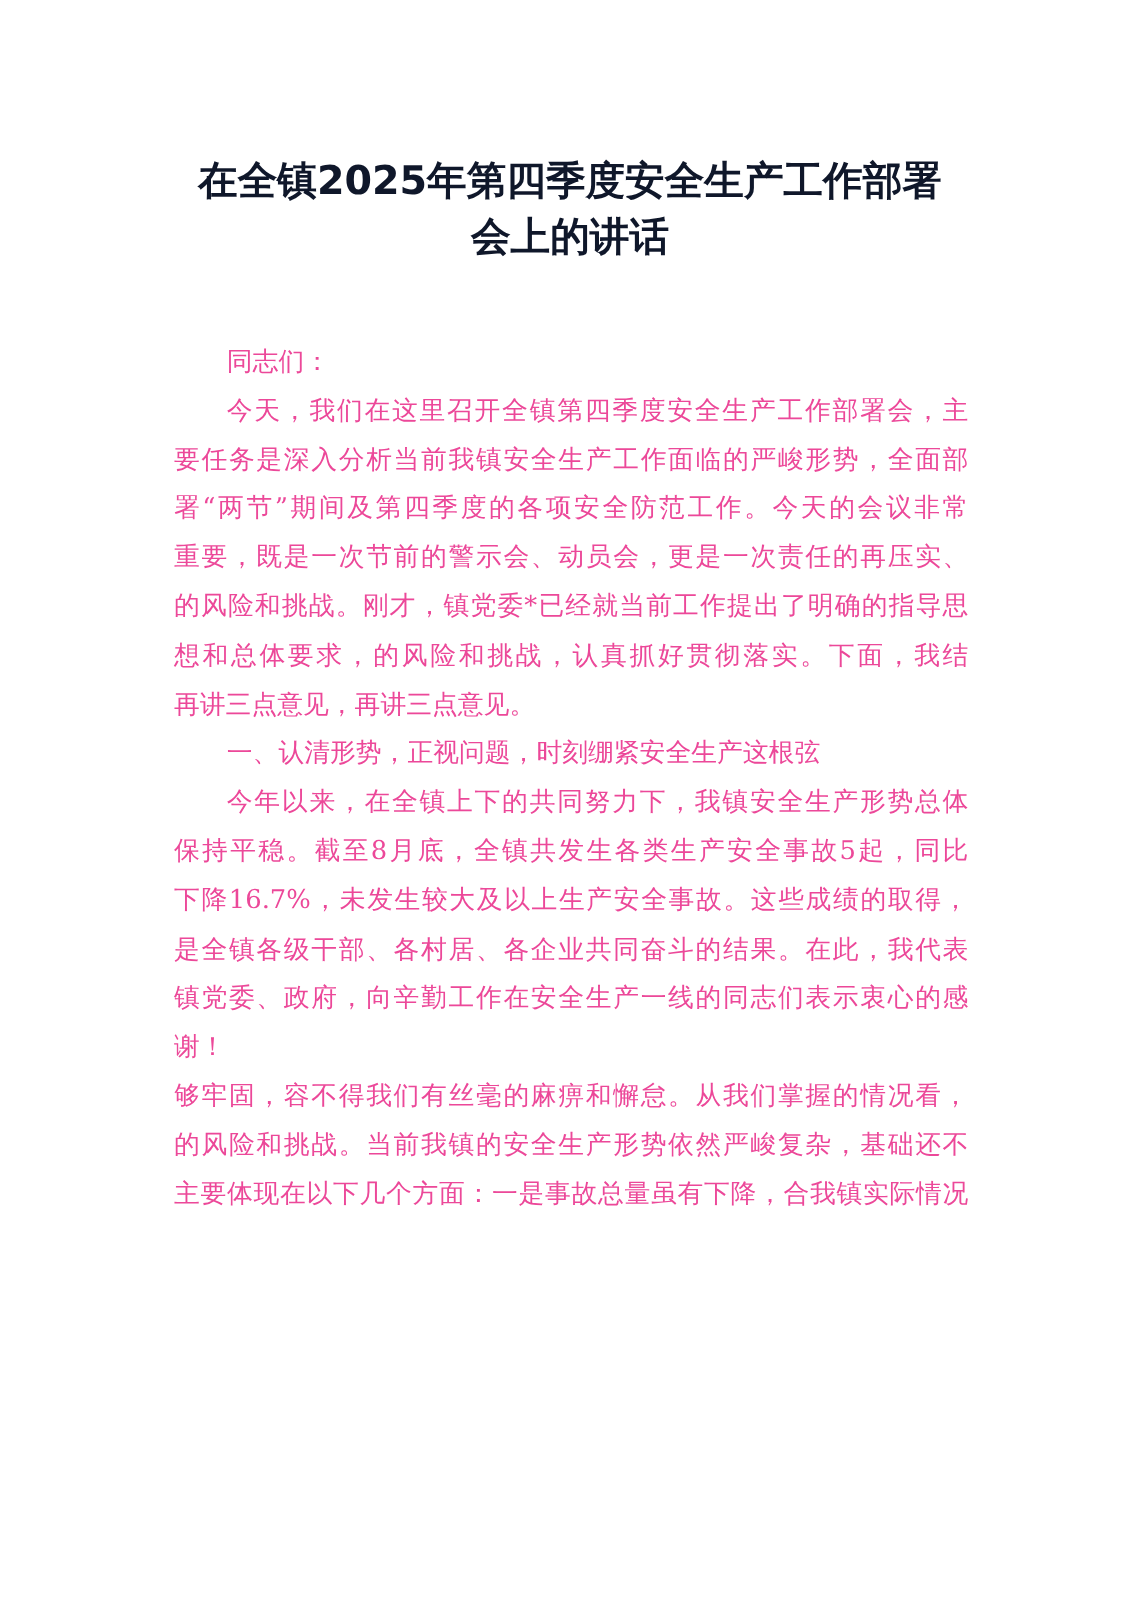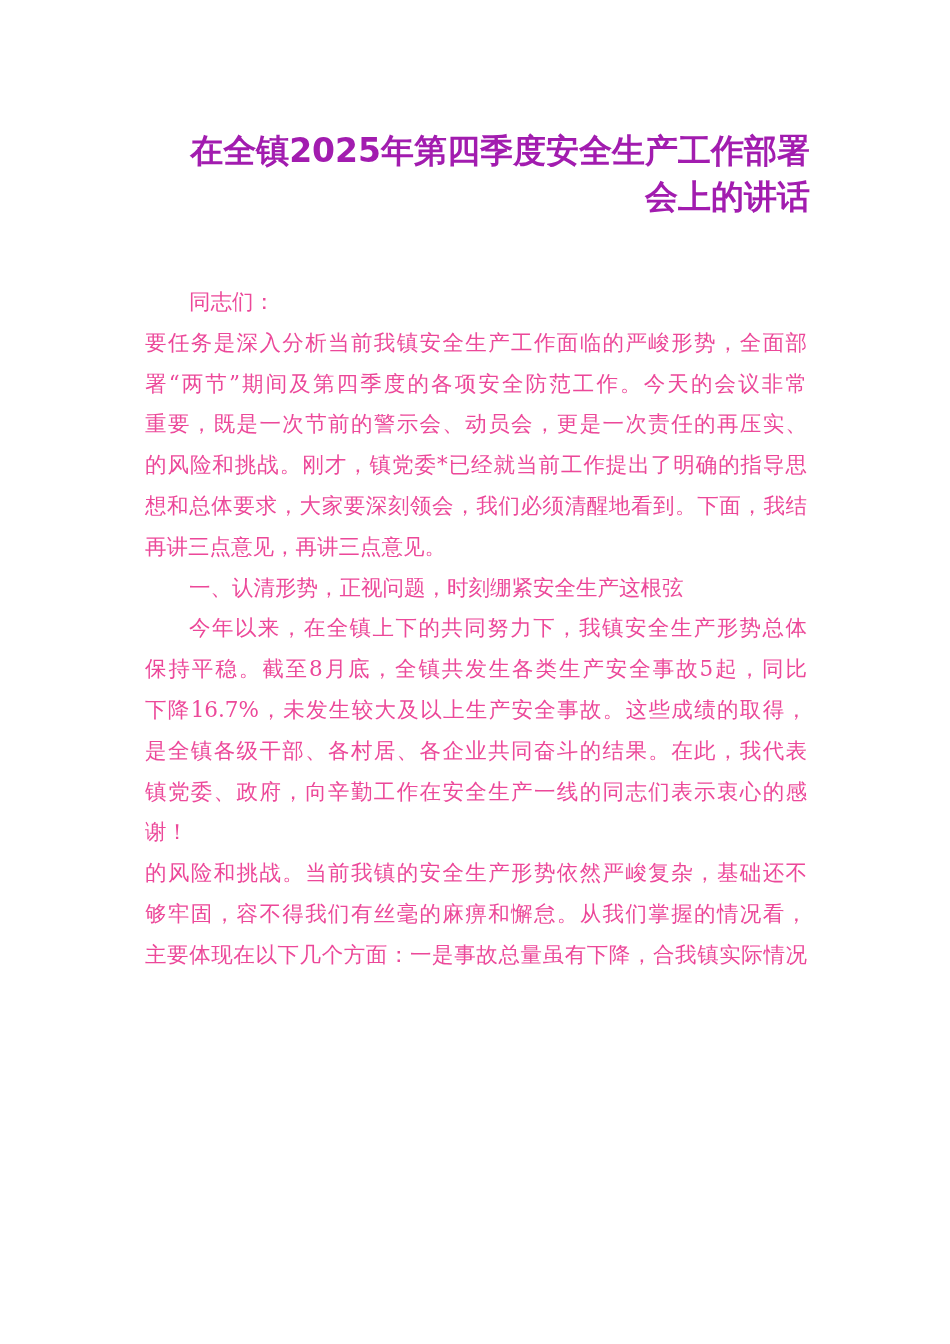--- a/index.html
+++ b/index.html
@@ -19,27 +19,27 @@
       left: 0; top: 0;
       width: 950px;
       height: 1344px;
       background: #ffffff;
     }
     .title {
       position: absolute;
       left: 140px;
       top: 128px;
       width: 670px;
-      text-align: right;
+      text-align: center;
       font-family: "DejaVu Sans", "Liberation Sans", sans-serif;
       font-weight: bold;
       font-size: 33px;
       line-height: 46px;
       letter-spacing: 0px;
-      color: #a21caf;
+      color: #0f172a;
     }
     .body-text {
       position: absolute;
       left: 145px;
       top: 282px;
       width: 662px;
       font-family: "DejaVu Serif", "Liberation Serif", serif;
       font-size: 21.5px;
       line-height: 40.8px;
       color: #ec4899;
@@ -69,41 +69,42 @@
 
   <div class="title">
     <div>在全镇2025年第四季度安全生产工作部署</div>
     <div>会上的讲话</div>
   </div>
 
   <div class="body-text">
     <div class="line salutation">同志们：</div>
 
     <div>
+      <div class="line indent">今天，我们在这里召开全镇第四季度安全生产工作部署会，主</div>
       <div class="line">要任务是深入分析当前我镇安全生产工作面临的严峻形势，全面部</div>
       <div class="line">署“两节”期间及第四季度的各项安全防范工作。今天的会议非常</div>
       <div class="line">重要，既是一次节前的警示会、动员会，更是一次责任的再压实、</div>
       <div class="line">的风险和挑战。刚才，镇党委*已经就当前工作提出了明确的指导思</div>
-      <div class="line">想和总体要求，大家要深刻领会，我们必须清醒地看到。下面，我结</div>
+      <div class="line">想和总体要求，的风险和挑战，认真抓好贯彻落实。下面，我结</div>
       <div class="line last">再讲三点意见，再讲三点意见。</div>
     </div>
 
     <div>
       <div class="line indent last">一、认清形势，正视问题，时刻绷紧安全生产这根弦</div>
     </div>
 
     <div>
       <div class="line indent">今年以来，在全镇上下的共同努力下，我镇安全生产形势总体</div>
       <div class="line">保持平稳。截至8月底，全镇共发生各类生产安全事故5起，同比</div>
       <div class="line">下降16.7%，未发生较大及以上生产安全事故。这些成绩的取得，</div>
       <div class="line">是全镇各级干部、各村居、各企业共同奋斗的结果。在此，我代表</div>
       <div class="line">镇党委、政府，向辛勤工作在安全生产一线的同志们表示衷心的感</div>
       <div class="line last">谢！</div>
     </div>
 
     <div>
+      <div class="line">够牢固，容不得我们有丝毫的麻痹和懈怠。从我们掌握的情况看，</div>
       <div class="line">的风险和挑战。当前我镇的安全生产形势依然严峻复杂，基础还不</div>
-      <div class="line">够牢固，容不得我们有丝毫的麻痹和懈怠。从我们掌握的情况看，</div>
       <div class="line">主要体现在以下几个方面：一是事故总量虽有下降，合我镇实际情况</div>
     </div>
   </div>
 
 </div>
 
 </body></html>

